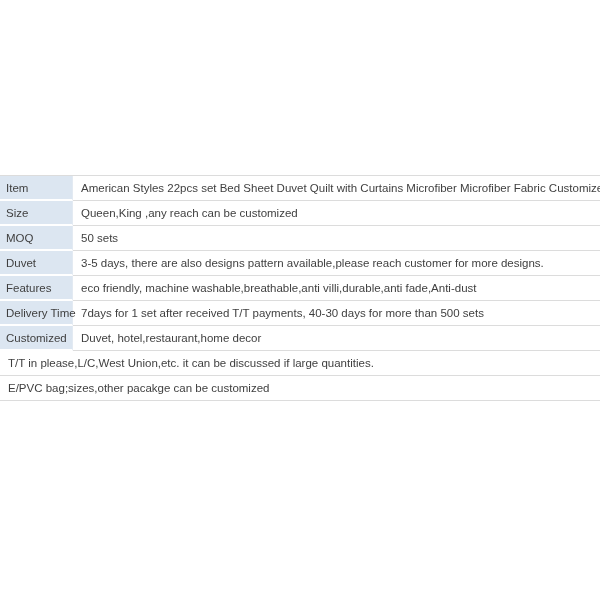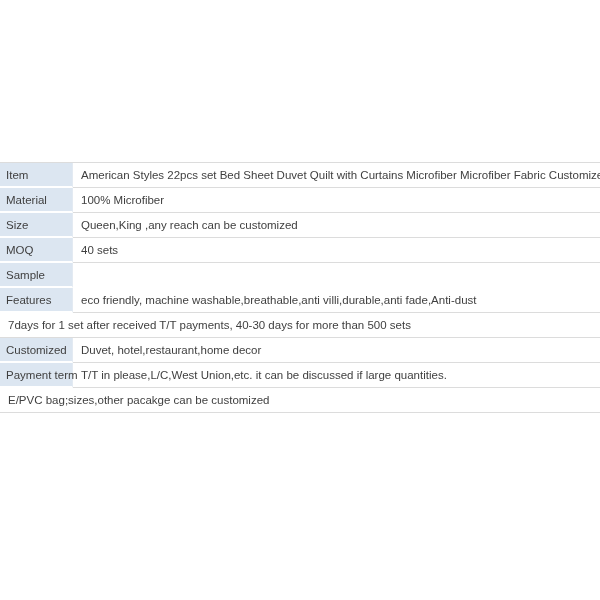--- a/index.html
+++ b/index.html
@@ -10,21 +10,21 @@
   .canvas {
     position: relative;
     width: 600px;
     height: 600px;
     background: #ffffff;
     overflow: hidden;
     font-family: "Liberation Sans", sans-serif;
   }
   .spec-table {
     position: absolute;
-    top: 162px;
+    top: 175px;
     left: 0;
     width: 600px;
     border-top: 1px solid #dcdcdc;
   }
   .spec-row {
     display: flex;
     width: 100%;
     height: 25px;
     box-sizing: border-box;
     align-items: stretch;
@@ -61,55 +61,52 @@
 <body>
 
 <div class="canvas">
   <div class="spec-table">
     <div id="spec-body">
   <div class="spec-row">
     <div class="label-cell">Item</div>
     <div class="value-cell">American Styles 22pcs set Bed Sheet Duvet Quilt with Curtains Microfiber Microfiber Fabric Customized</div>
   </div>
 
-  <div class="spec-row">
-    <div class="label-cell">Material</div>
-    <div class="value-cell">100% Microfiber</div>
-  </div>
 
   <div class="spec-row">
     <div class="label-cell">Size</div>
     <div class="value-cell">Queen,King ,any reach can be customized</div>
   </div>
 
   <div class="spec-row">
     <div class="label-cell">MOQ</div>
-    <div class="value-cell">40 sets</div>
+    <div class="value-cell">50 sets</div>
   </div>
 
   <div class="spec-row">
-    <div class="label-cell">Sample</div>
+    <div class="label-cell">Duvet</div>
+    <div class="value-cell">3-5 days, there are also designs pattern available,please reach customer for more designs.</div>
   </div>
 
   <div class="spec-row">
     <div class="label-cell">Features</div>
     <div class="value-cell">eco friendly, machine washable,breathable,anti villi,durable,anti fade,Anti-dust</div>
   </div>
 
   <div class="spec-row">
+    <div class="label-cell">Delivery Time</div>
     <div class="value-cell">7days for 1 set after received T/T payments, 40-30 days for more than 500 sets</div>
   </div>
 
   <div class="spec-row">
     <div class="label-cell">Customized</div>
     <div class="value-cell">Duvet, hotel,restaurant,home decor</div>
   </div>
 
   <div class="spec-row">
-    <div class="label-cell">Payment term</div>
     <div class="value-cell">T/T in please,L/C,West Union,etc. it can be discussed if large quantities.</div>
   </div>
 
   <div class="spec-row">
     <div class="value-cell">E/PVC bag;sizes,other pacakge can be customized</div>
   </div>
 </div>
   </div>
 </div>
 

